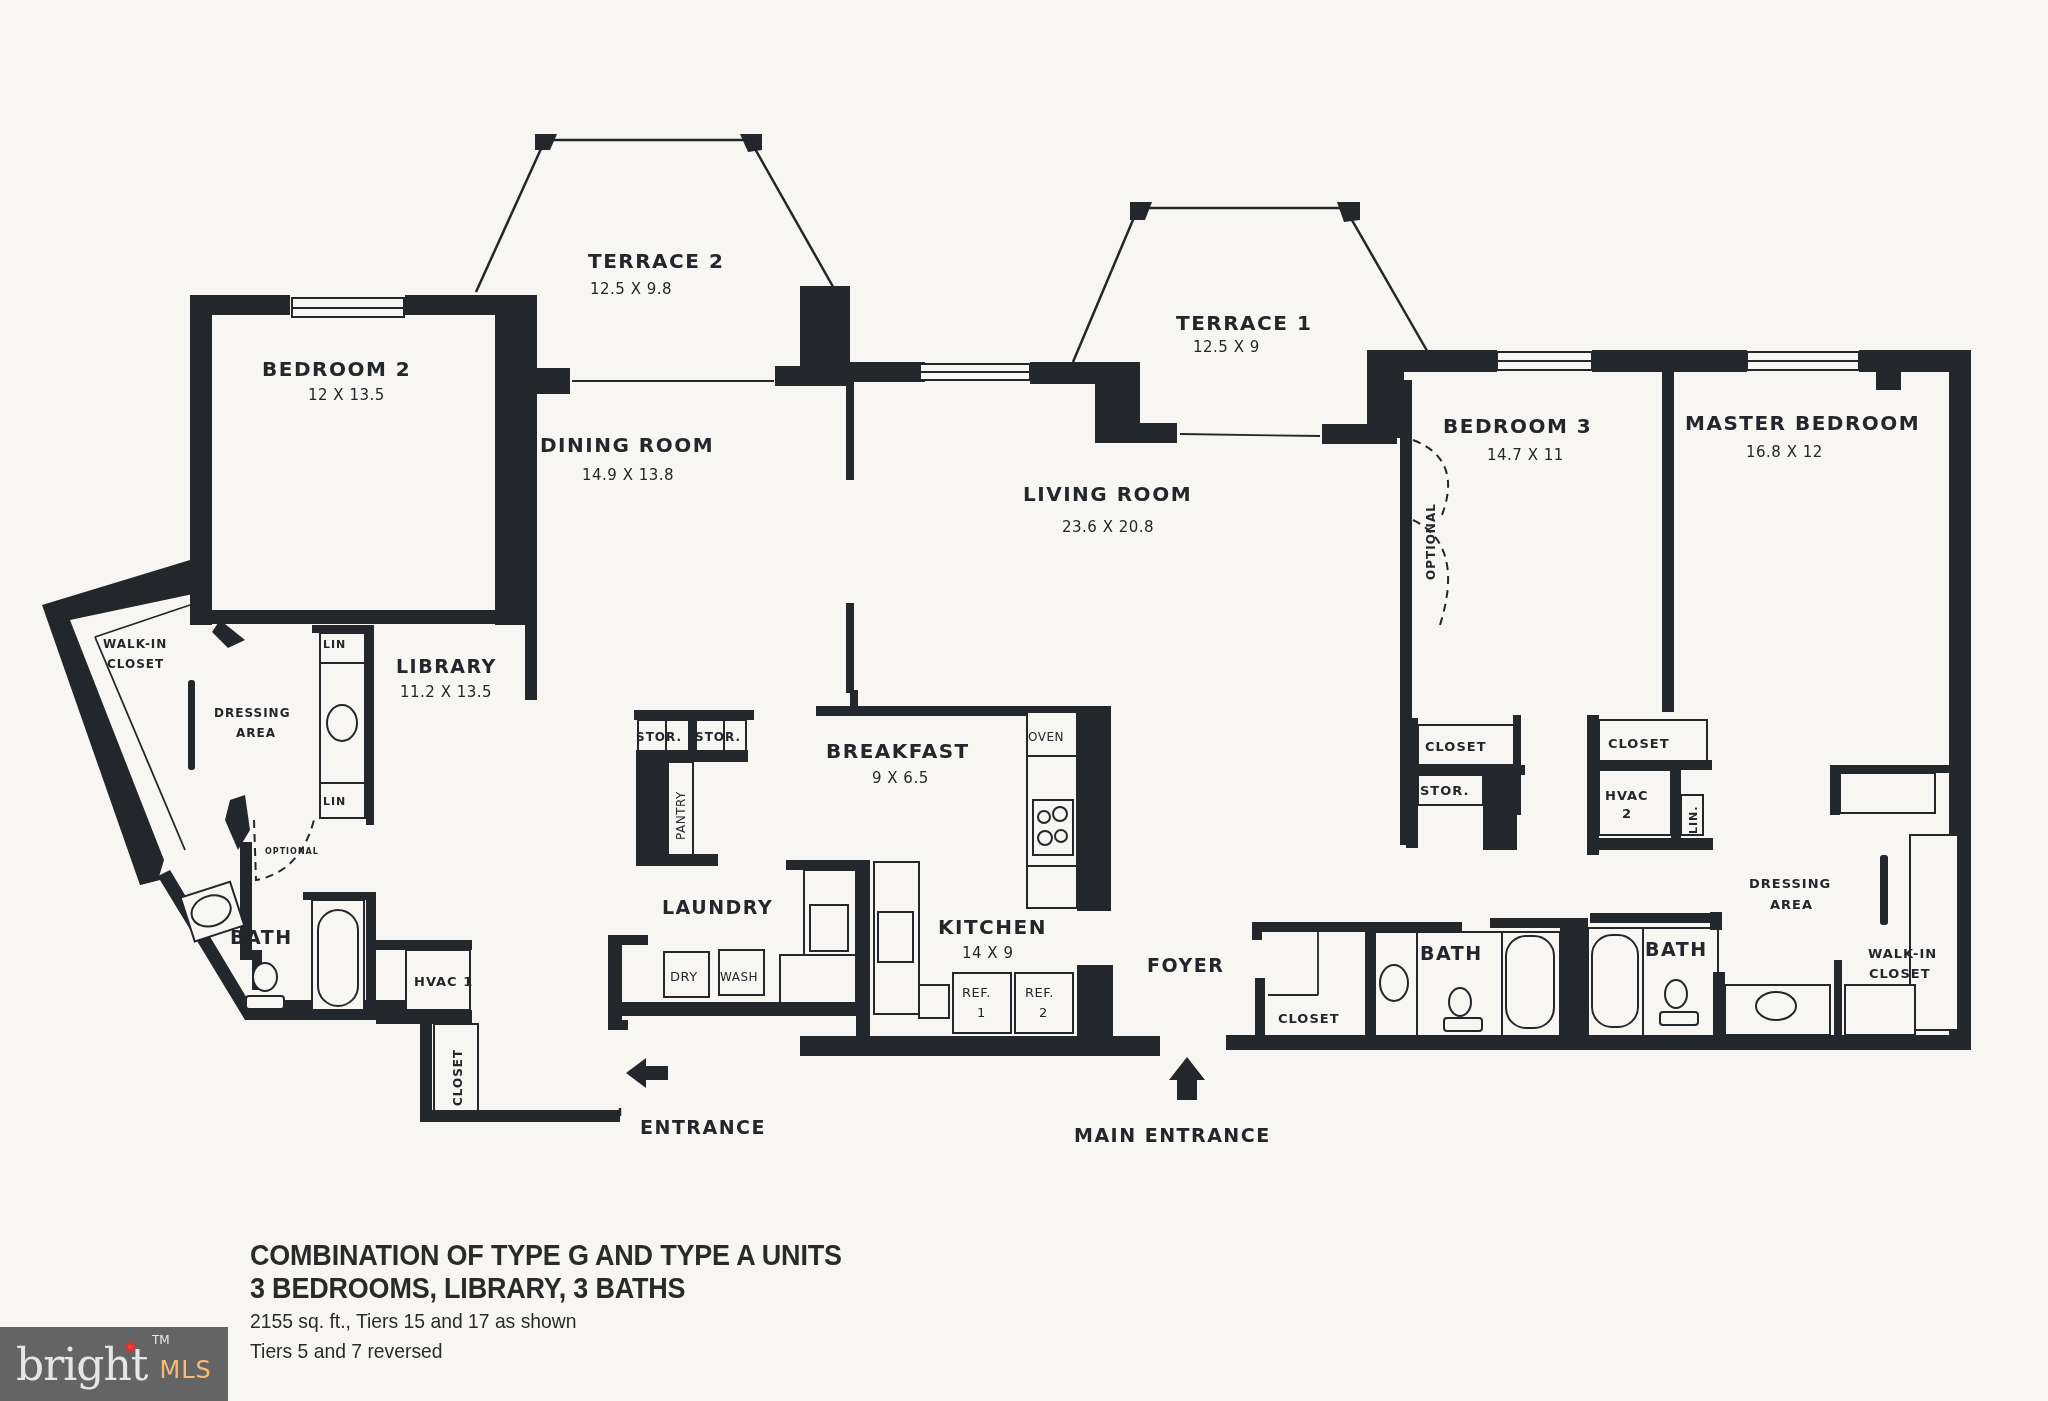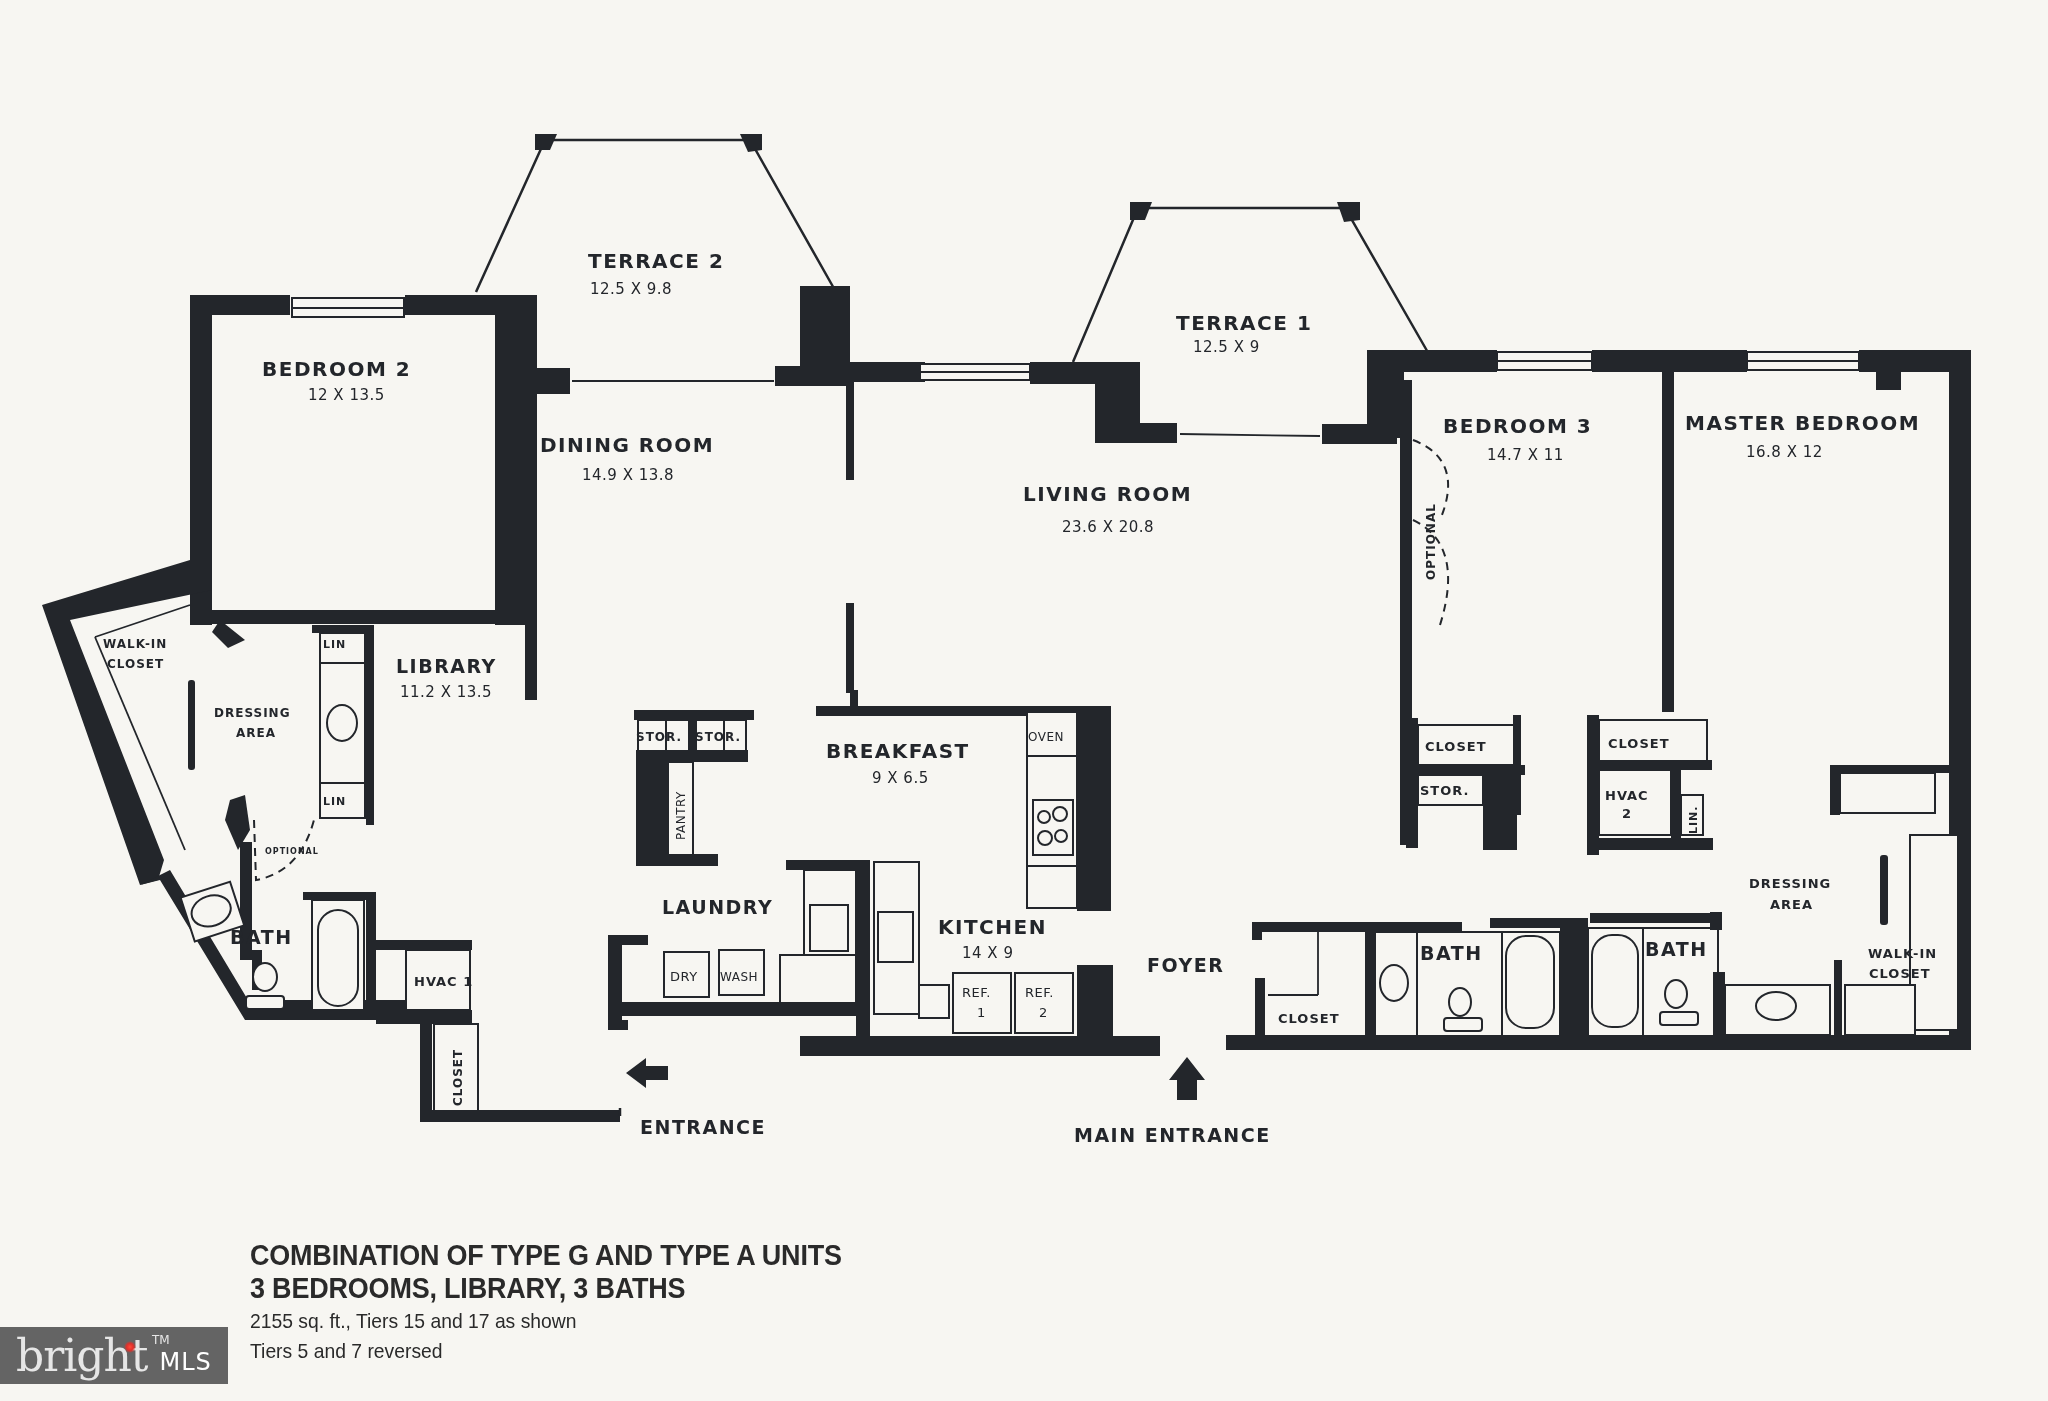--- a/index.html
+++ b/index.html
@@ -17,27 +17,27 @@
   .fix { stroke: #23262b; fill: #f7f6f2; stroke-width: 2; }
   .room { font-family: "DejaVu Sans", sans-serif; font-weight: bold; fill: #23262b; letter-spacing: 1.5px; }
   .dim { font-family: "DejaVu Sans", sans-serif; fill: #23262b; letter-spacing: 0.5px; }
   .small { font-family: "DejaVu Sans", sans-serif; font-weight: bold; fill: #23262b; letter-spacing: 1px; }
 
   .caption { position: absolute; left: 250px; top: 1195px; color: #2a2a2a; margin-top: 44px; }
   .caption .h1 { font-family: "Liberation Sans", sans-serif; font-weight: bold; font-size: 29px; line-height: 33px; transform: scaleX(0.93); transform-origin: left; letter-spacing: -0.2px; }
   .caption .p { font-family: "Liberation Sans", sans-serif; font-size: 21px; line-height: 28px; margin-top: 2px; transform: scaleX(0.92); transform-origin: left; }
 
   .logo {
-    position: absolute; left: 0; top: 1327px; width: 228px; height: 57px;
+    position: absolute; left: 0; top: 1327px; width: 228px; height: 74px;
     background: #646464; display: flex; align-items: center; padding-left: 16px; box-sizing: border-box;
   }
   .logo .word { font-family: "DejaVu Serif", serif; font-size: 44px; color: #e6e6e6; letter-spacing: -1px; position: relative; }
   .logo .spark { position: absolute; left: 124px; top: 14px; width: 12px; height: 12px; border-radius: 50%; background: radial-gradient(circle, #ff4a3a 0%, #e0302a 40%, rgba(224,48,42,0) 72%); }
   .logo .tm { position: absolute; left: 152px; top: 6px; font-size: 12px; color: #e6e6e6; font-family: "DejaVu Sans", sans-serif; }
-  .logo .mls { font-family: "DejaVu Sans", sans-serif; font-size: 24px; color: #ffffff; margin-left: 12px; margin-top: 12px; letter-spacing: 1px; }
+  .logo .mls { font-family: "DejaVu Sans", sans-serif; font-size: 24px; color: #fdba74; margin-left: 12px; margin-top: 12px; letter-spacing: 1px; }
 </style>
 </head>
 <body>
 
 <svg id="plan" width="2048" height="1401" viewBox="0 0 2048 1401">
 
   <g>
     <polyline class="line" points="476,292 545,140 750,140 836,292"></polyline>
     <polygon class="wall" points="535,134 557,134 550,150 535,150"></polygon>
     <polygon class="wall" points="740,134 762,134 762,150 748,152"></polygon>

